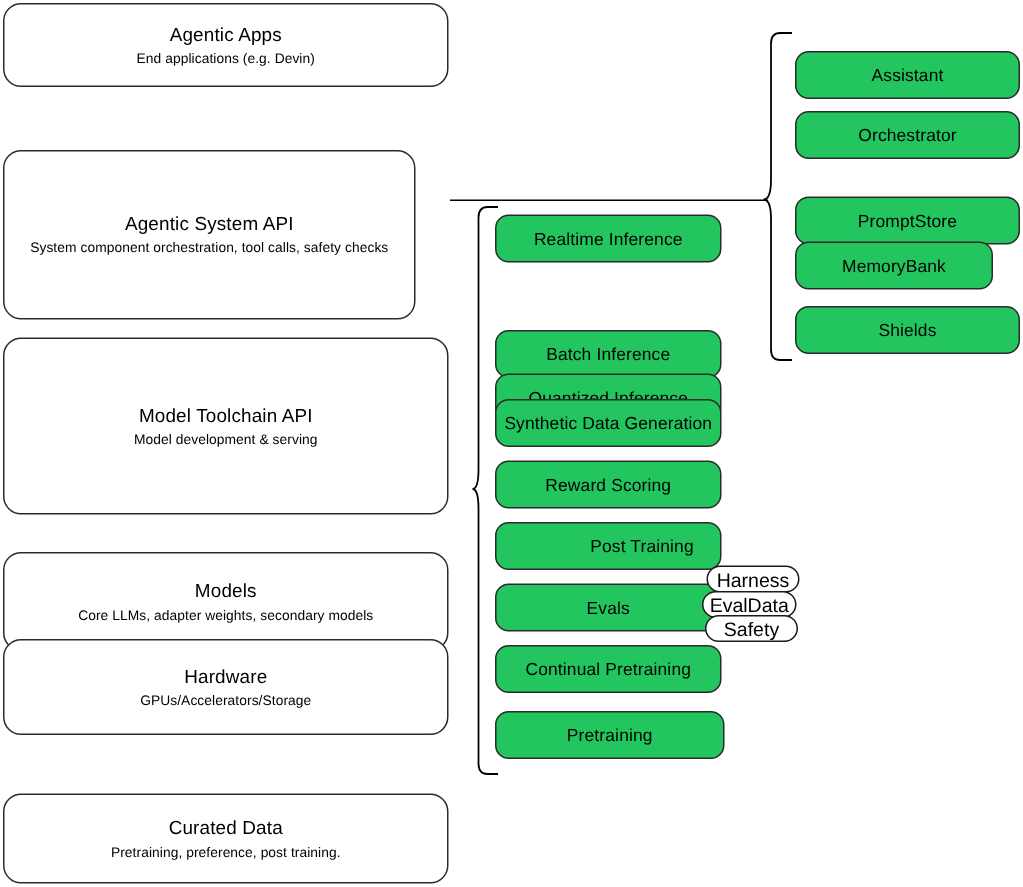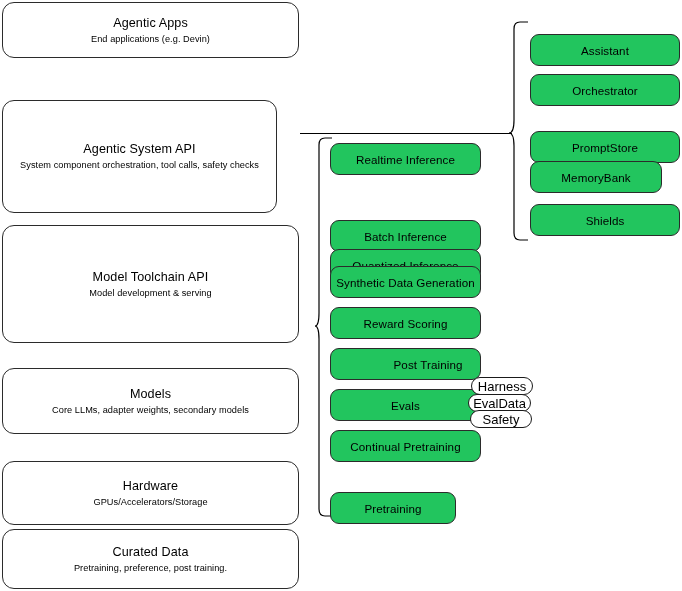--- a/index.html
+++ b/index.html
@@ -106,21 +106,21 @@
   <div class="stack-box" style="left:2px; top:225px; width:297px; height:118px;">
     <div class="stack-title">Model Toolchain API</div>
     <div class="stack-sub">Model development &amp; serving</div>
   </div>
 
   <div class="stack-box" style="left:2px; top:368px; width:297px; height:66px;">
     <div class="stack-title">Models</div>
     <div class="stack-sub">Core LLMs, adapter weights, secondary models</div>
   </div>
 
-  <div class="stack-box" style="left:2px; top:461px; width:297px; height:64px;">
+  <div class="stack-box" style="left:2px; top:426px; width:297px; height:64px;">
     <div class="stack-title">Hardware</div>
     <div class="stack-sub">GPUs/Accelerators/Storage</div>
   </div>
 
   <div class="stack-box" style="left:2px; top:529px; width:297px; height:60px;">
     <div class="stack-title">Curated Data</div>
     <div class="stack-sub">Pretraining, preference, post training.</div>
   </div>
 
   <div class="connector-line" style="left:300px; top:133px; width:212px;"></div>
@@ -140,19 +140,19 @@
   </svg>
 
   <div class="pill-box" style="left:330px; top:143px; width:151px; height:32px;">Realtime Inference</div>
   <div class="pill-box" style="left:330px; top:184px; width:151px; height:32px;margin-top:36px;">Batch Inference</div>
   <div class="pill-box" style="left:330px; top:225px; width:151px; height:32px;margin-top:24px;">Quantized Inference</div>
   <div class="pill-box" style="left:330px; top:266px; width:151px; height:32px;">Synthetic Data Generation</div>
   <div class="pill-box" style="left:330px; top:307px; width:151px; height:32px;">Reward Scoring</div>
   <div class="pill-box" style="left:330px; top:348px; width:151px; height:32px;padding-left:45px;">Post Training</div>
   <div class="pill-box" style="left:330px; top:389px; width:151px; height:32px;">Evals</div>
   <div class="pill-box" style="left:330px; top:430px; width:151px; height:32px;">Continual Pretraining</div>
-  <div class="pill-box" style="left:330px; top:492px; width:126px; height:32px;text-align:center;">Pretraining</div>
+  <div class="pill-box" style="left:330px; top:474px; width:153px; height:32px;text-align:center;">Pretraining</div>
 
   <div class="tag-pill" style="left:471px; top:377px; width:62px; height:18px;">Harness</div>
   <div class="tag-pill" style="left:468px; top:394px; width:63px; height:18px;">EvalData</div>
   <div class="tag-pill" style="left:470px; top:410px; width:62px; height:18px;">Safety</div>
 
 </div>
 
 </body></html>

